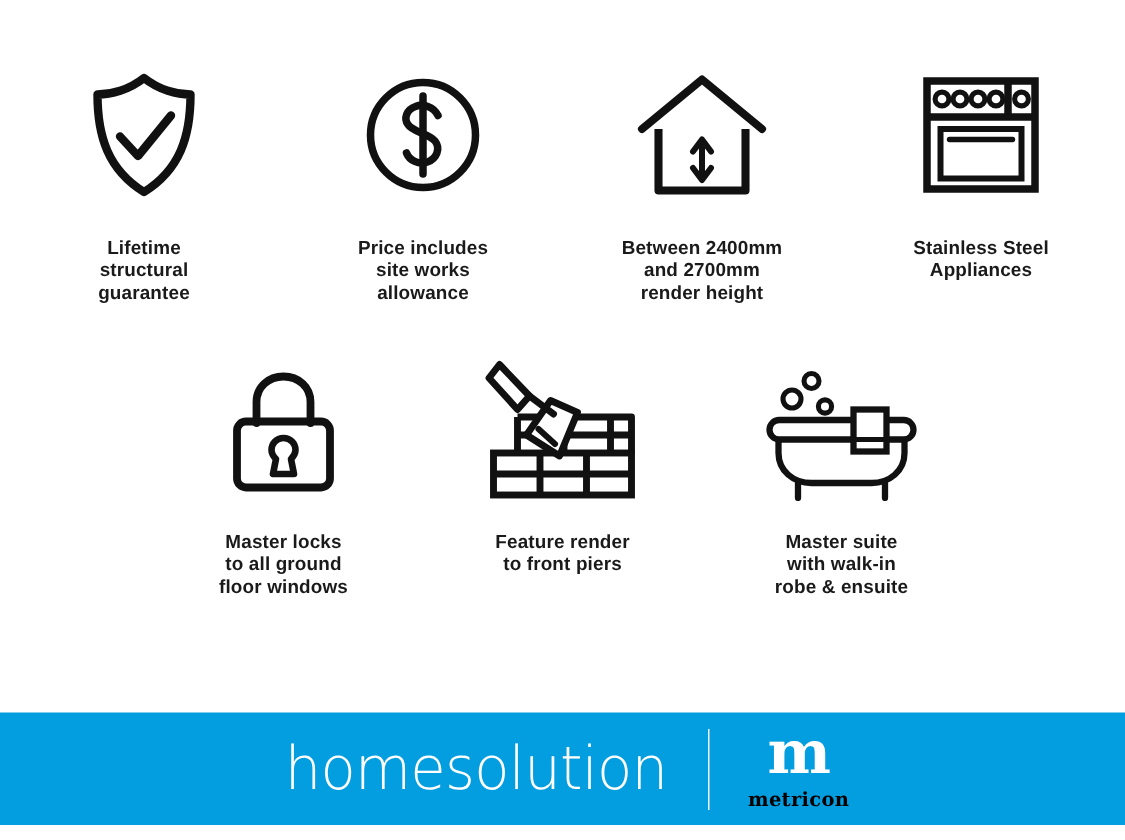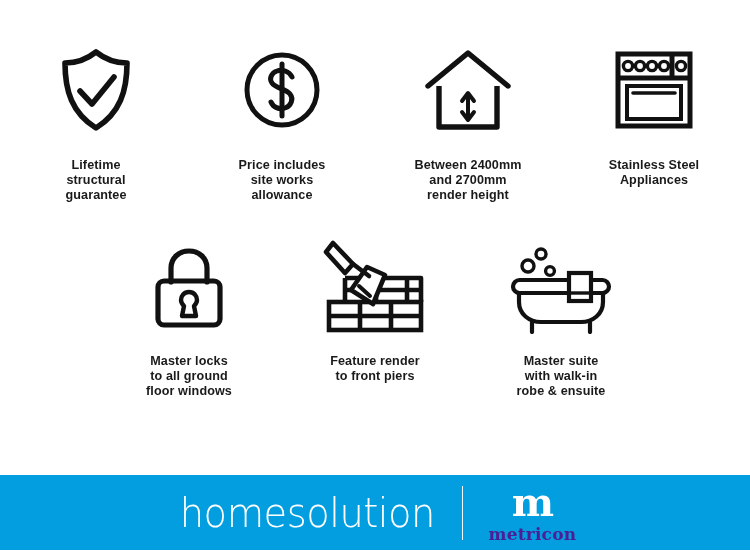--- a/index.html
+++ b/index.html
@@ -114,24 +114,24 @@
   }
   .brand-m {
     color: #ffffff;
     font-family: "DejaVu Serif", serif;
     font-weight: bold;
     font-size: 40px;
     line-height: 34px;
     letter-spacing: -1px;
   }
   .brand-metricon-word {
-    color: #4c1d95;
+    color: #000000;
     font-family: "DejaVu Serif", serif;
     font-weight: bold;
-    font-size: 17px;
+    font-size: 13px;
     line-height: 14px;
     letter-spacing: 0.2px;
     margin-top: 8px;
   }
 </style>
 </head>
 <body>
 
 <div id="page">
 

